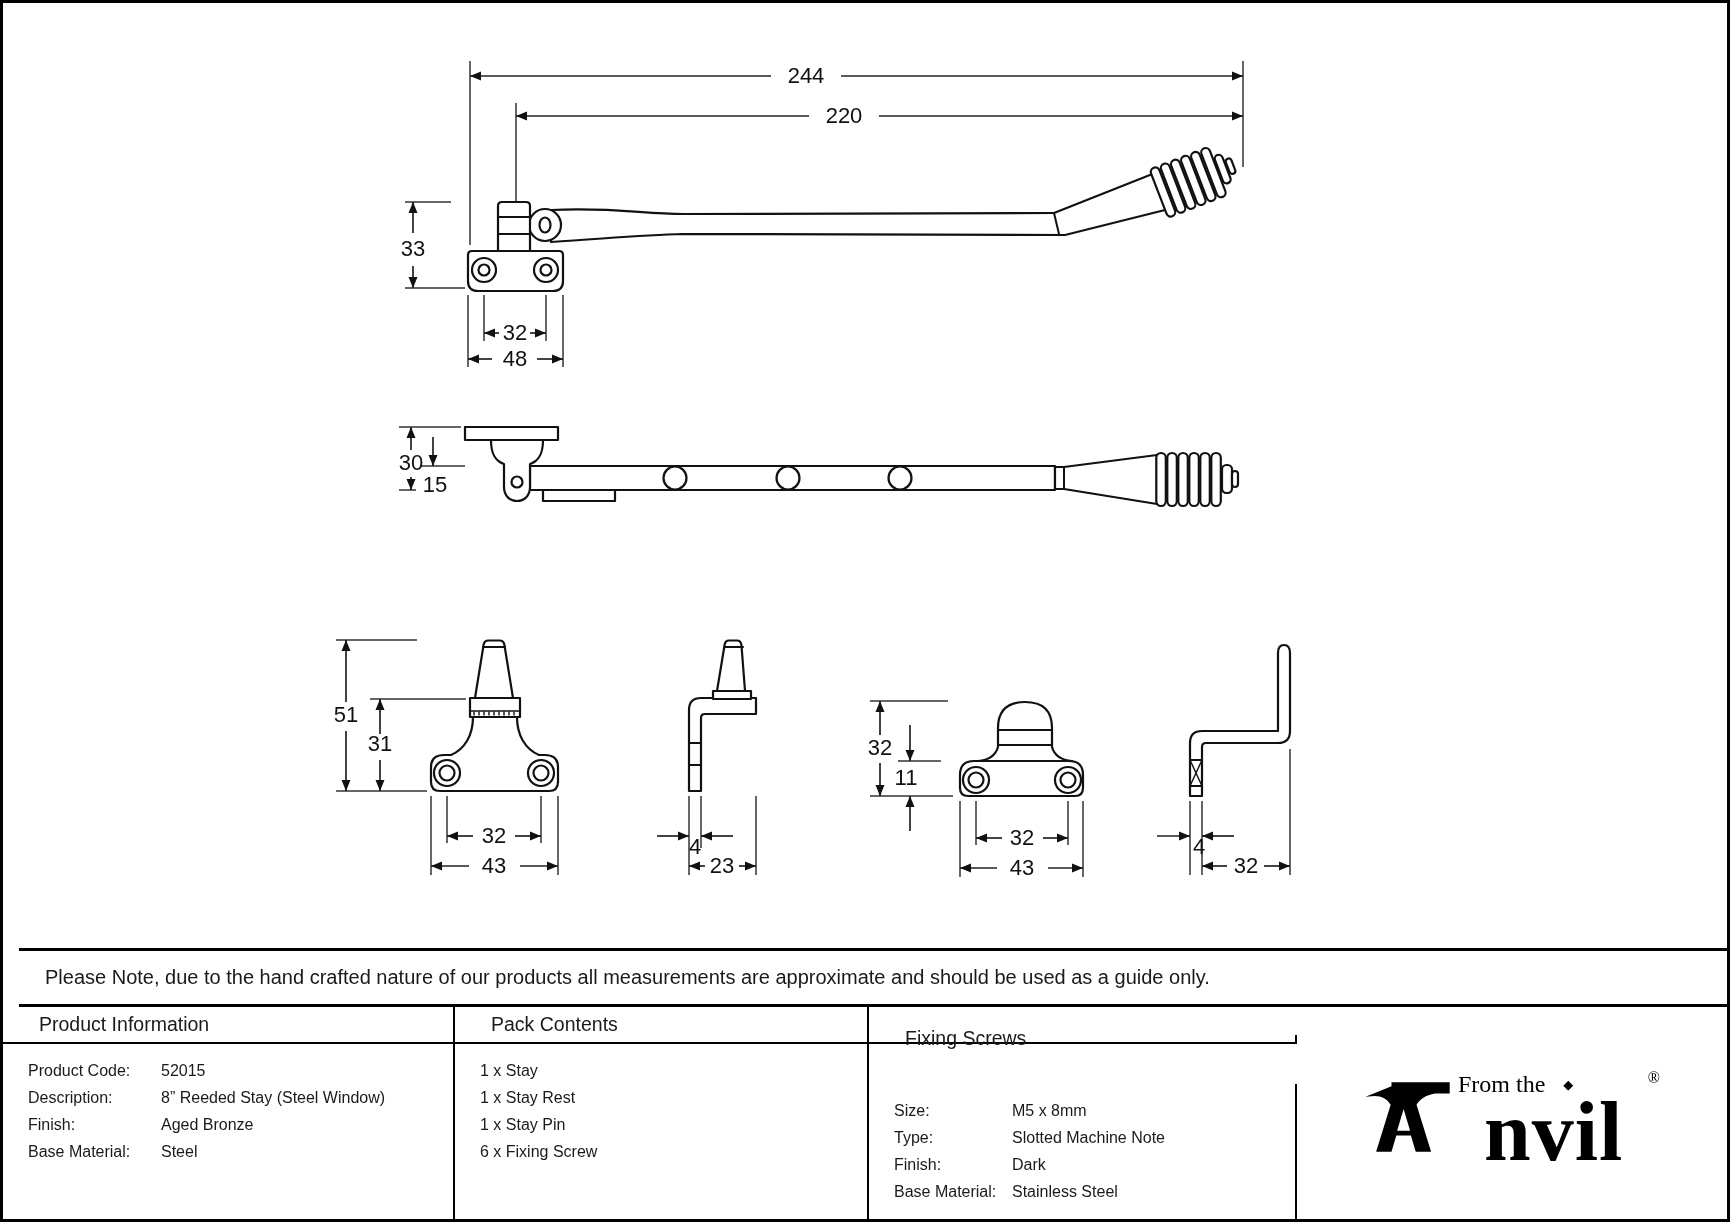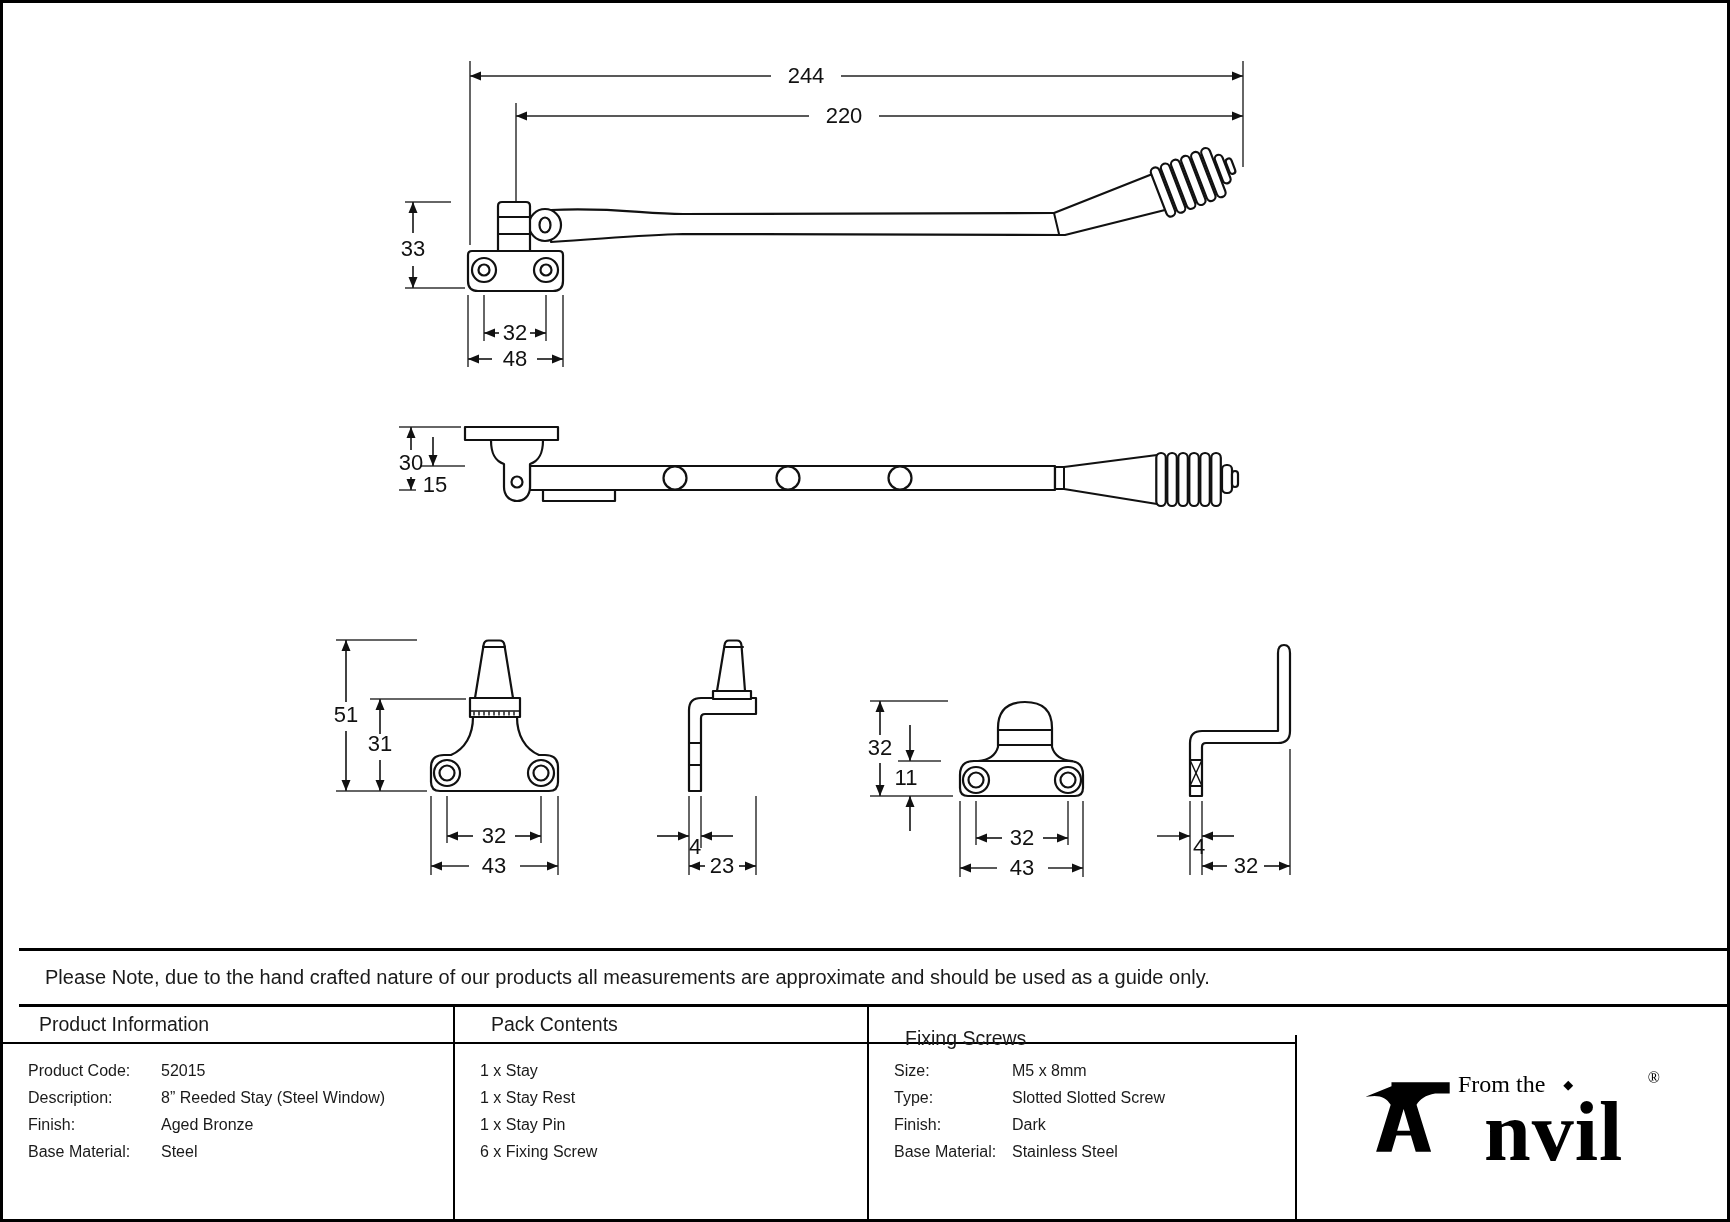--- a/index.html
+++ b/index.html
@@ -333,28 +333,28 @@
       </div>
     </div>
 
     <div class="cell body bR" style="grid-column:2;grid-row:2;">
       <div>1 x Stay</div>
       <div>1 x Stay Rest</div>
       <div>1 x Stay Pin</div>
       <div>6 x Fixing Screw</div>
     </div>
 
-    <div class="cell body bR" style="grid-column:3;grid-row:2;">
+    <div class="cell body bR" style="grid-column:3;grid-row:2;margin-top:40px;">
       <div class="kv">
         <span class="c3k">Size:</span>
         <span>M5 x 8mm</span>
       </div>
       <div class="kv">
         <span class="c3k">Type:</span>
-        <span>Slotted Slotted Screw</span>
+        <span>Slotted Machine Note</span>
       </div>
       <div class="kv">
         <span class="c3k">Finish:</span>
         <span>Dark</span>
       </div>
       <div class="kv">
         <span class="c3k">Base Material:</span>
         <span>Stainless Steel</span>
       </div>
     </div>

